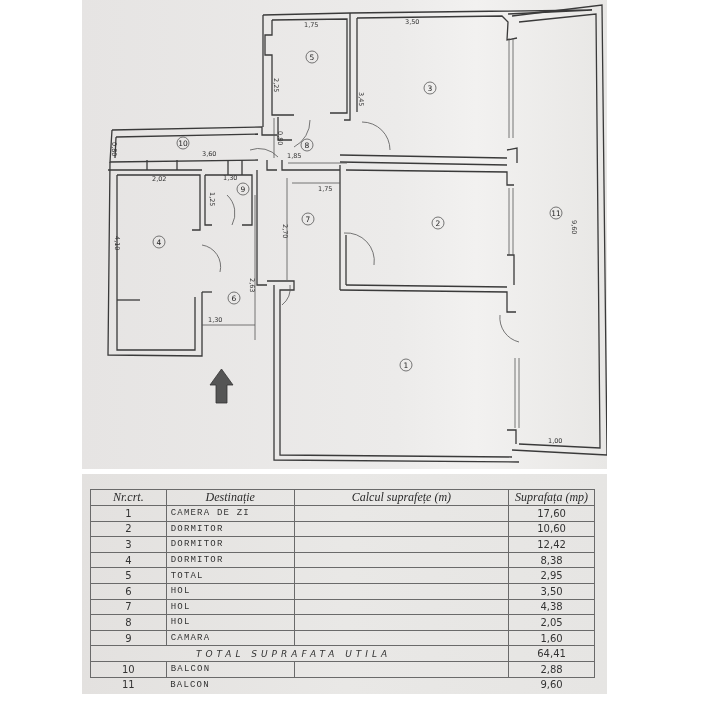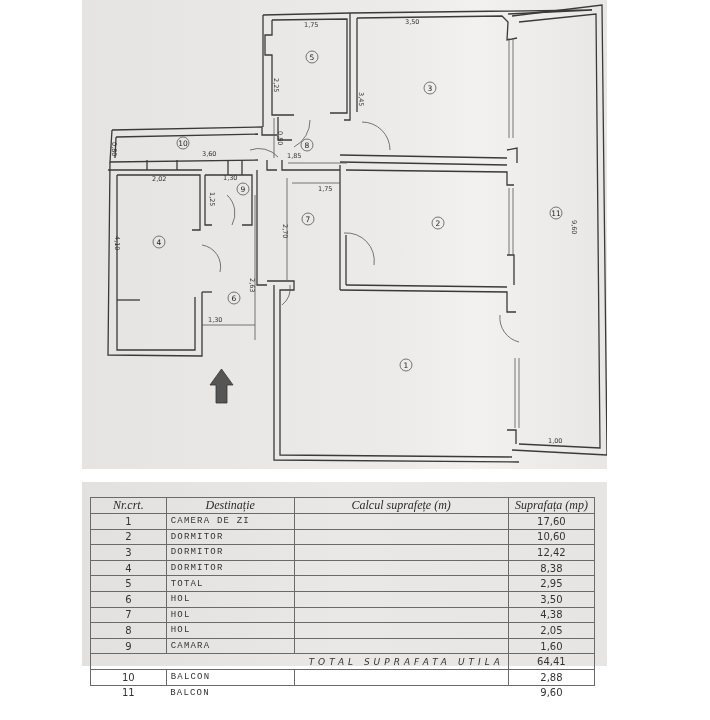--- a/index.html
+++ b/index.html
@@ -1,32 +1,32 @@
 <!DOCTYPE html>
 <html><head>
 <meta charset="utf-8">
 <style>
   html,body{margin:0;padding:0;background:#ffffff;}
   body{width:710px;height:720px;position:relative;overflow:hidden;font-family:"Liberation Sans",sans-serif;}
   .panel{position:absolute;left:82px;width:525px;background:#e9e7e6;}
   #plan-panel{top:0;height:469px;background:linear-gradient(90deg,#e6e4e3 0%,#ecebea 60%,#f2f1f0 75%,#e8e7e5 100%);}
-  #table-panel{top:474px;height:184px;background:linear-gradient(90deg,#e3e1df 0%,#e9e8e6 50%,#e6e5e3 100%);margin-top:8px;}
+  #table-panel{top:474px;height:220px;background:linear-gradient(90deg,#e3e1df 0%,#e9e8e6 50%,#e6e5e3 100%);}
   svg{position:absolute;left:0;top:0;}
   .w{fill:none;stroke:#3a3a3a;stroke-width:1.3;}
   .thin{fill:none;stroke:#555;stroke-width:0.8;}
   .lbl{font-family:"DejaVu Sans",sans-serif;font-size:6.5px;fill:#333;}
   .num{font-family:"DejaVu Sans",sans-serif;font-size:7.5px;fill:#222;text-anchor:middle;dominant-baseline:central;}
   table.sup{position:absolute;left:8px;top:15px;border-collapse:collapse;width:505px;}
   table.sup td,table.sup th{border:1px solid #6a6a6a;height:14.6px;padding:0 4px;font-size:10px;color:#333;}
   table.sup th{font-family:"Liberation Serif",serif;font-style:italic;font-weight:normal;font-size:12px;color:#2a2a2a;height:15px;}
   .c-nr{width:70px;text-align:center;font-family:"DejaVu Sans",sans-serif;}
   .c-dest{width:125px;font-family:Liberation Mono, monospace;letter-spacing:1.2px;font-size:9px !important;}
   .c-calc{width:220px;}
   .c-sup{width:80px;text-align:center;font-family:"DejaVu Sans",sans-serif;}
-  tr.total td.tlabel{text-align:right;letter-spacing:4px;font-style:italic;font-family:"DejaVu Sans",sans-serif;font-size:9px;padding-left:72px;}
+  tr.total td.tlabel{text-align:left;letter-spacing:4px;font-style:italic;font-family:"DejaVu Sans",sans-serif;font-size:9px;padding-left:105px;}
   tr.noborder td{border:none;}
 </style>
 </head>
 <body>
 
 <div class="panel" id="plan-panel">
   <svg width="525" height="469" viewBox="0 0 525 469">
 
     <path class="w" d="M30,130 L180,127 L180,135 L195,135"></path>
     <path class="w" d="M34,137 L176,134"></path>

